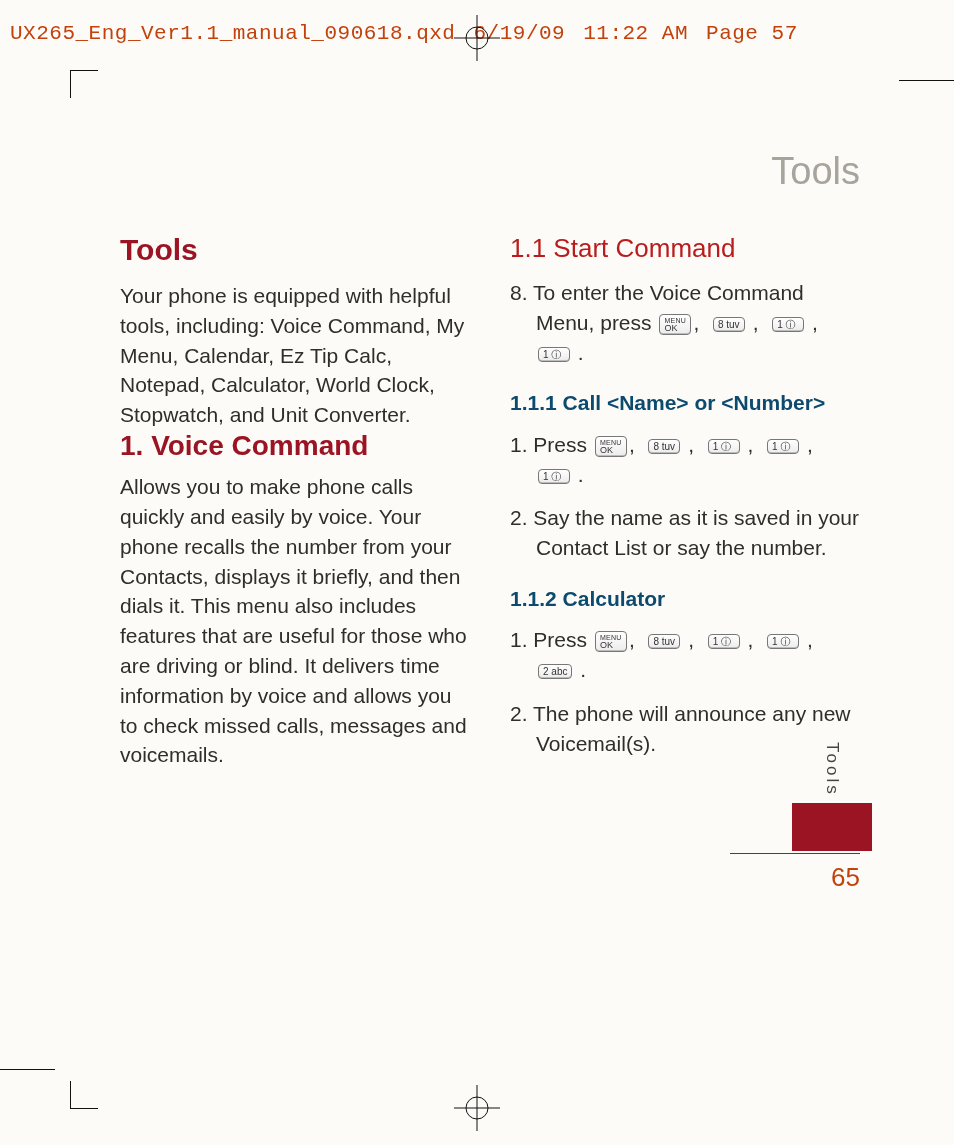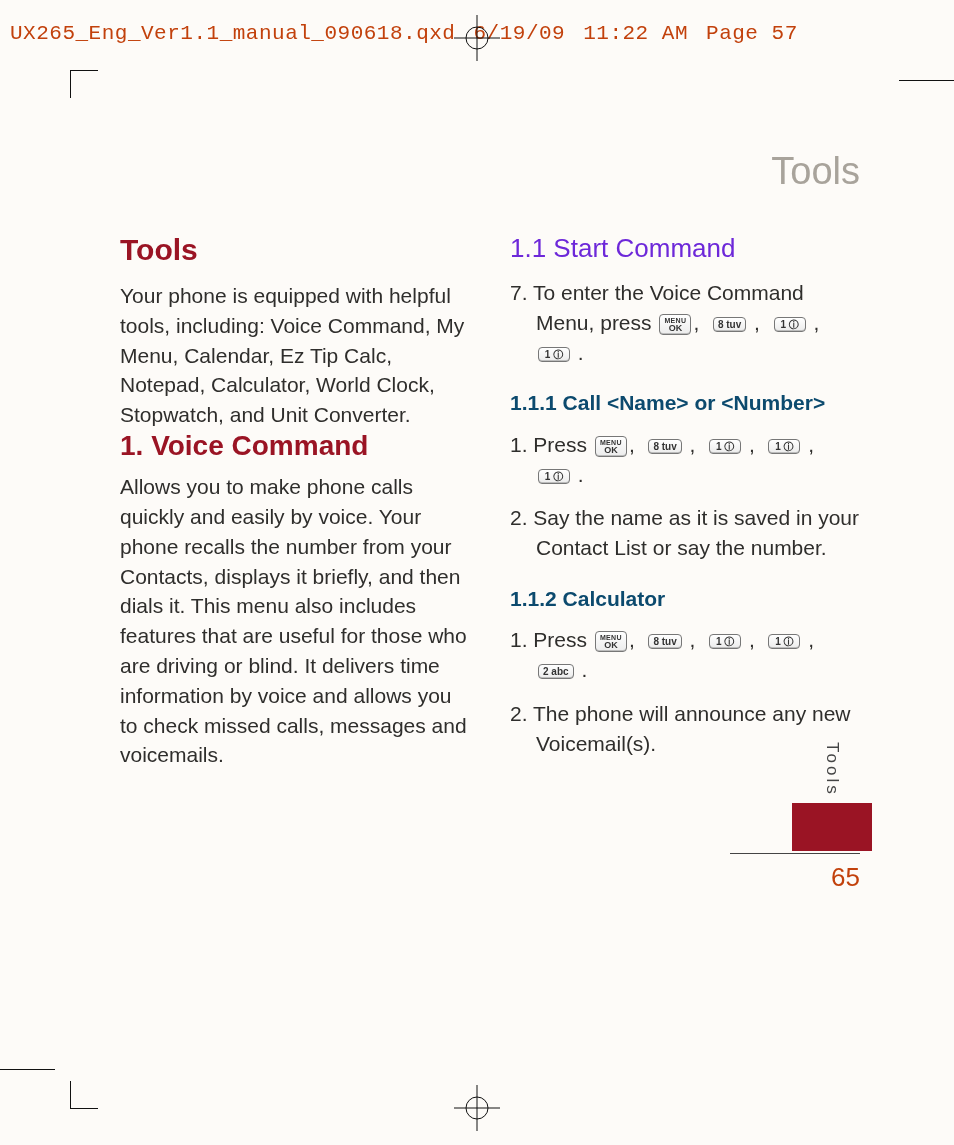--- a/index.html
+++ b/index.html
@@ -77,21 +77,21 @@
   }
   .col { flex:1; }
   h2.red {
     color: #9a1424;
     font-weight: bold;
     font-family: Optima, "Gill Sans", sans-serif;
   }
   h2.tools-h { font-size: 30px; margin-bottom: 14px; }
   h2.section-h { font-size: 28px; margin-bottom: 10px; }
   h3.sub-red {
-    color: #6d28d9;
+    color: #b91c1c;
     font-size: 26px;
     font-weight: normal;
     font-family: Optima, "Gill Sans", sans-serif;
     margin-bottom: 14px;
   }
   h4.subsub {
     font-size: 21px;
     font-weight: bold;
     font-family: Optima, "Gill Sans", sans-serif;
     margin: 22px 0 12px 0;
@@ -112,25 +112,25 @@
   }
   .keycap {
     display: inline-block;
     vertical-align: middle;
     text-indent: 0;
     border: 1px solid #777;
     border-radius: 4px;
     background: linear-gradient(#fff,#ececec);
     font-size: 10px;
     font-family: Arial, sans-serif;
-    font-weight: bold;
+    font-weight: normal;
     color: #333;
     padding: 2px 4px 1px 4px;
     min-width: 32px;
-    text-align: center;
+    text-align: left;
     line-height: 1;
     box-shadow: inset 0 -1px 0 rgba(0,0,0,.2);
     margin: 0 2px;
   }
   .keycap .top { font-size:7px; display:block; letter-spacing:.3px; }
   .keycap .ok  { font-size:9px; display:block; }
   .side-tab {
     position: absolute;
     right: -12px;
     top: 592px;
@@ -200,21 +200,21 @@
       <p class="body">Your phone is equipped with helpful tools, including: Voice Command, My Menu, Calendar, Ez Tip Calc, Notepad, Calculator, World Clock, Stopwatch, and Unit Converter.</p>
 
       <h2 class="red section-h">1. Voice Command</h2>
       <p class="body">Allows you to make phone calls quickly and easily by voice. Your phone recalls the number from your Contacts, displays it briefly, and then dials it. This menu also includes features that are useful for those who are driving or blind. It delivers time information by voice and allows you to check missed calls, messages and voicemails.</p>
     </div>
 
     <div class="col">
       <h3 class="sub-red">1.1 Start Command</h3>
       <ol>
         <li class="body">
-          <span>7. To enter the Voice Command Menu, press </span>
+          <span>8. To enter the Voice Command Menu, press </span>
           <span class="keycap"><span class="top">MENU</span><span class="ok">OK</span></span>,&nbsp;
           <span class="keycap">8 tuv</span> ,&nbsp;
           <span class="keycap">1 ⓘ</span> ,<br>
           <span class="keycap">1 ⓘ</span> .
         </li>
       </ol>
 
       <h4 class="subsub">1.1.1 Call &lt;Name&gt; or &lt;Number&gt;</h4>
       <ol>
         <li class="body">

